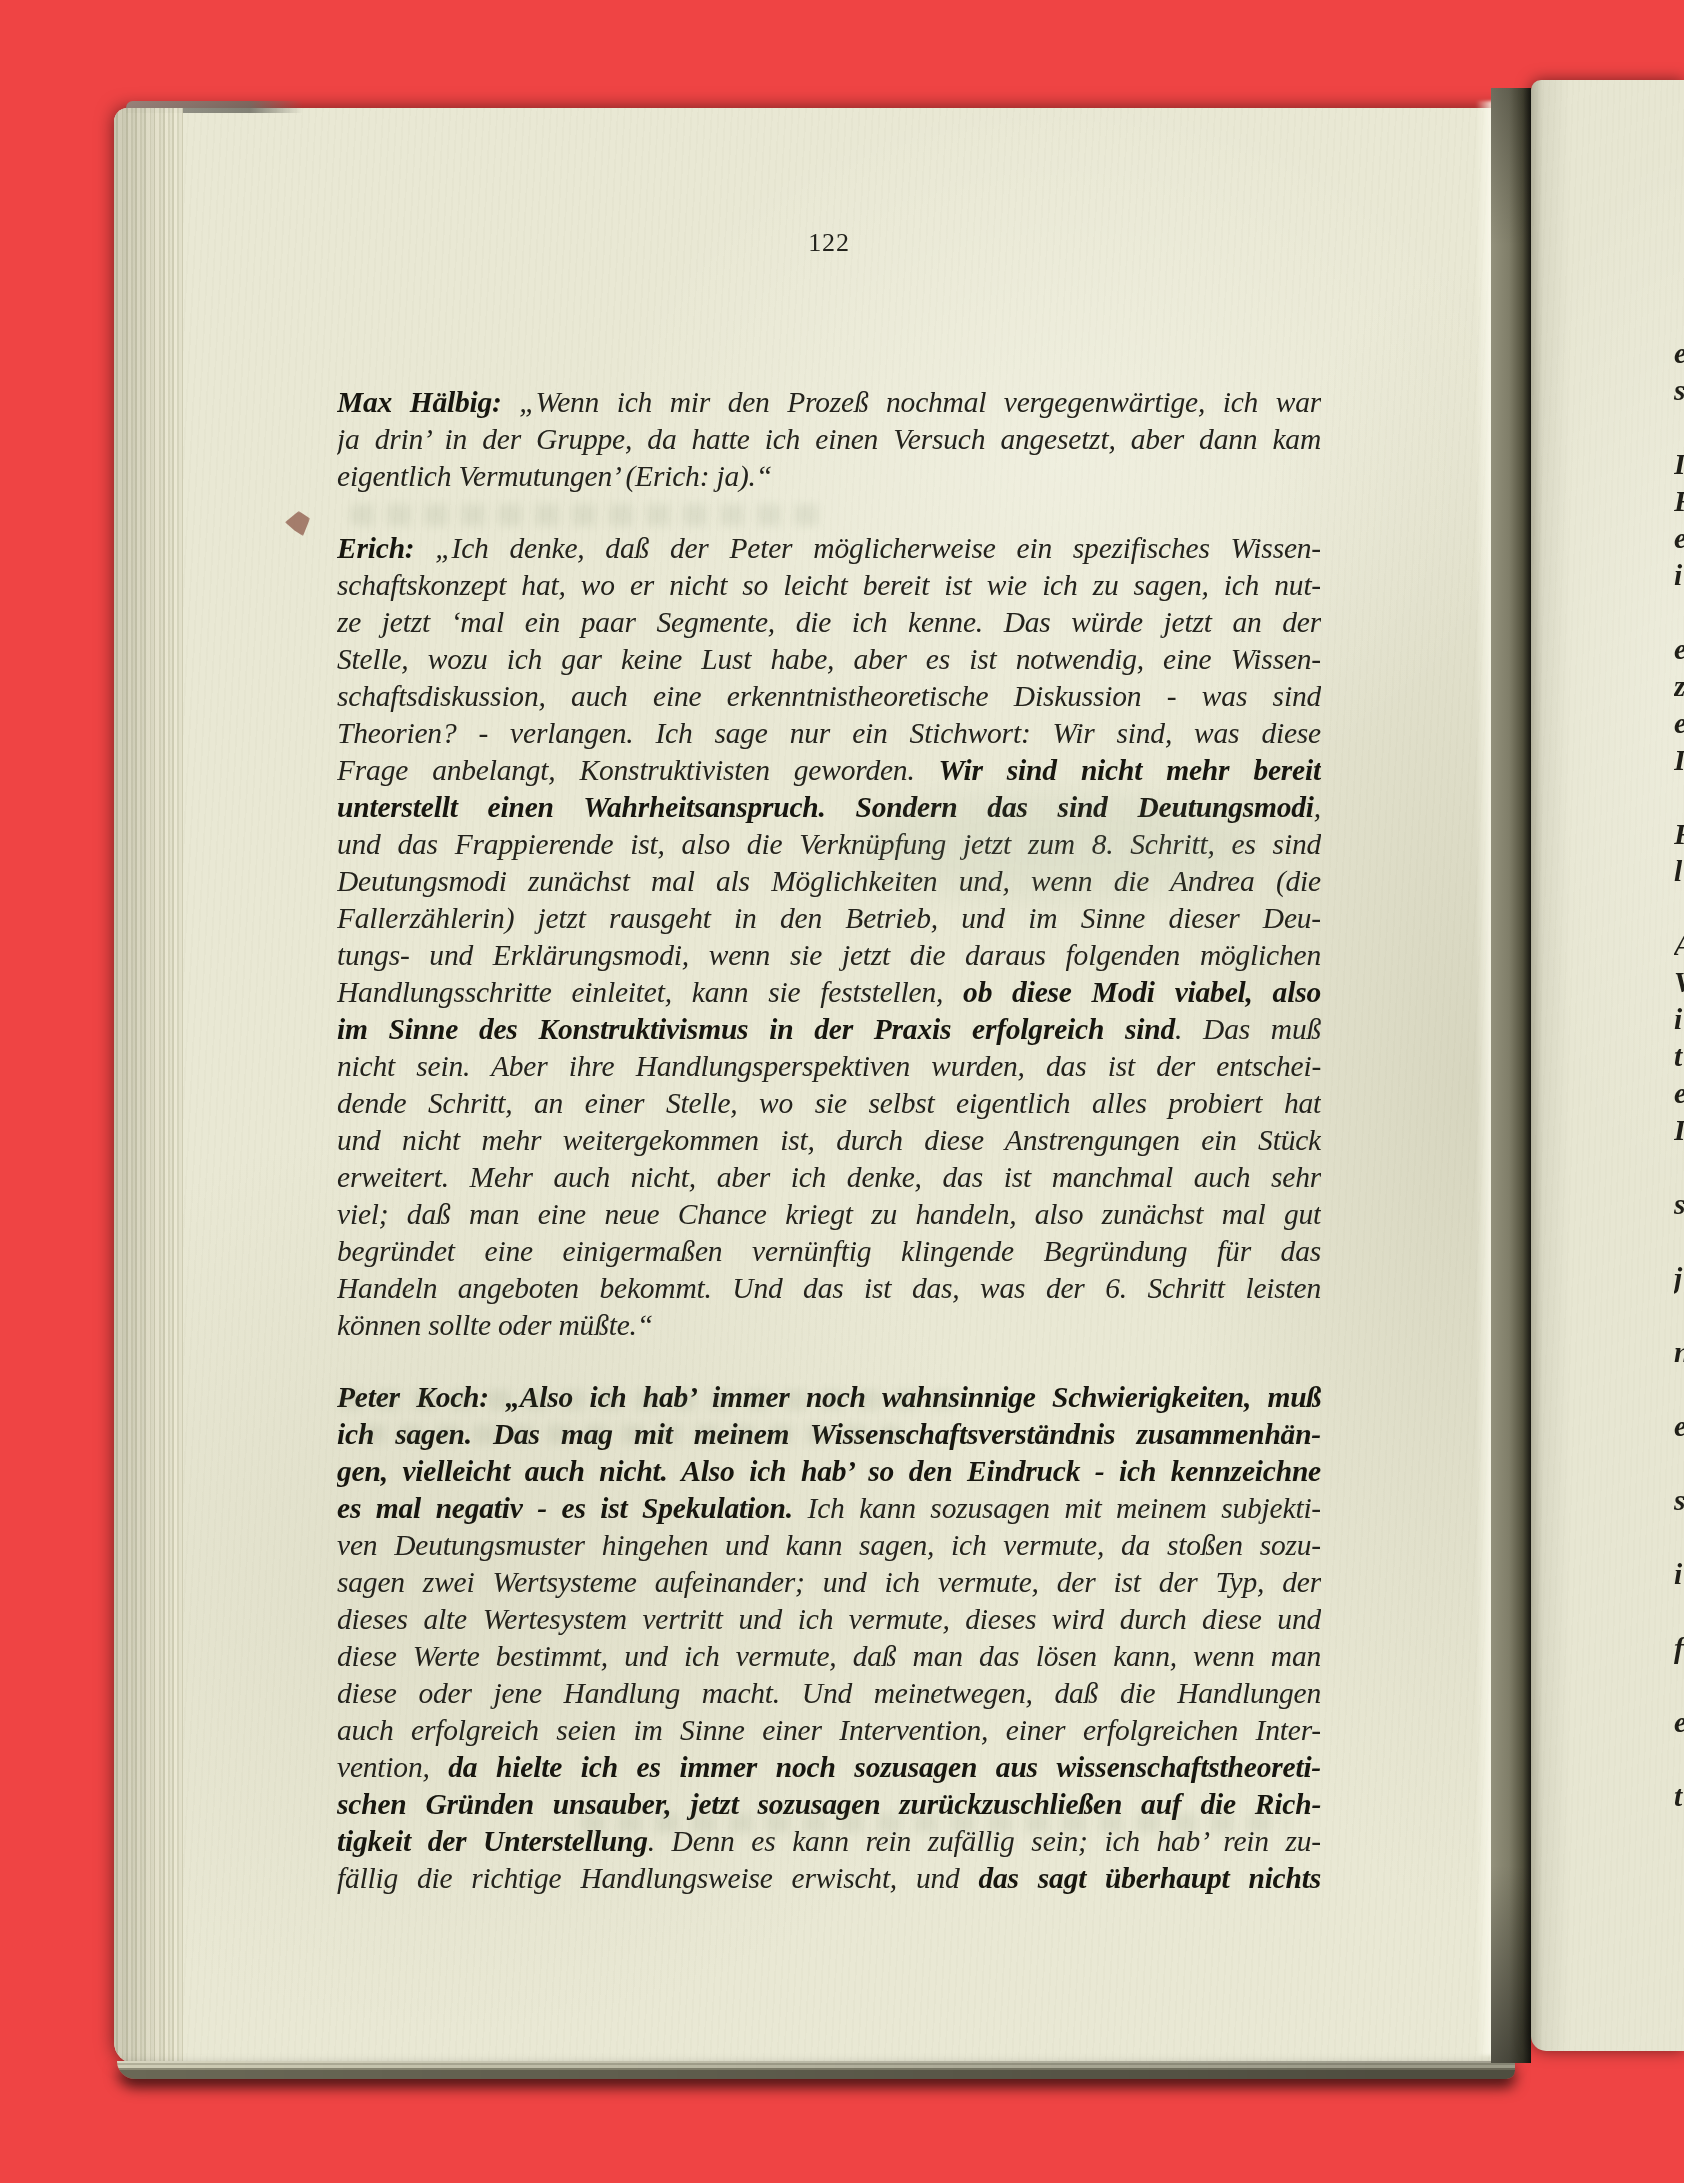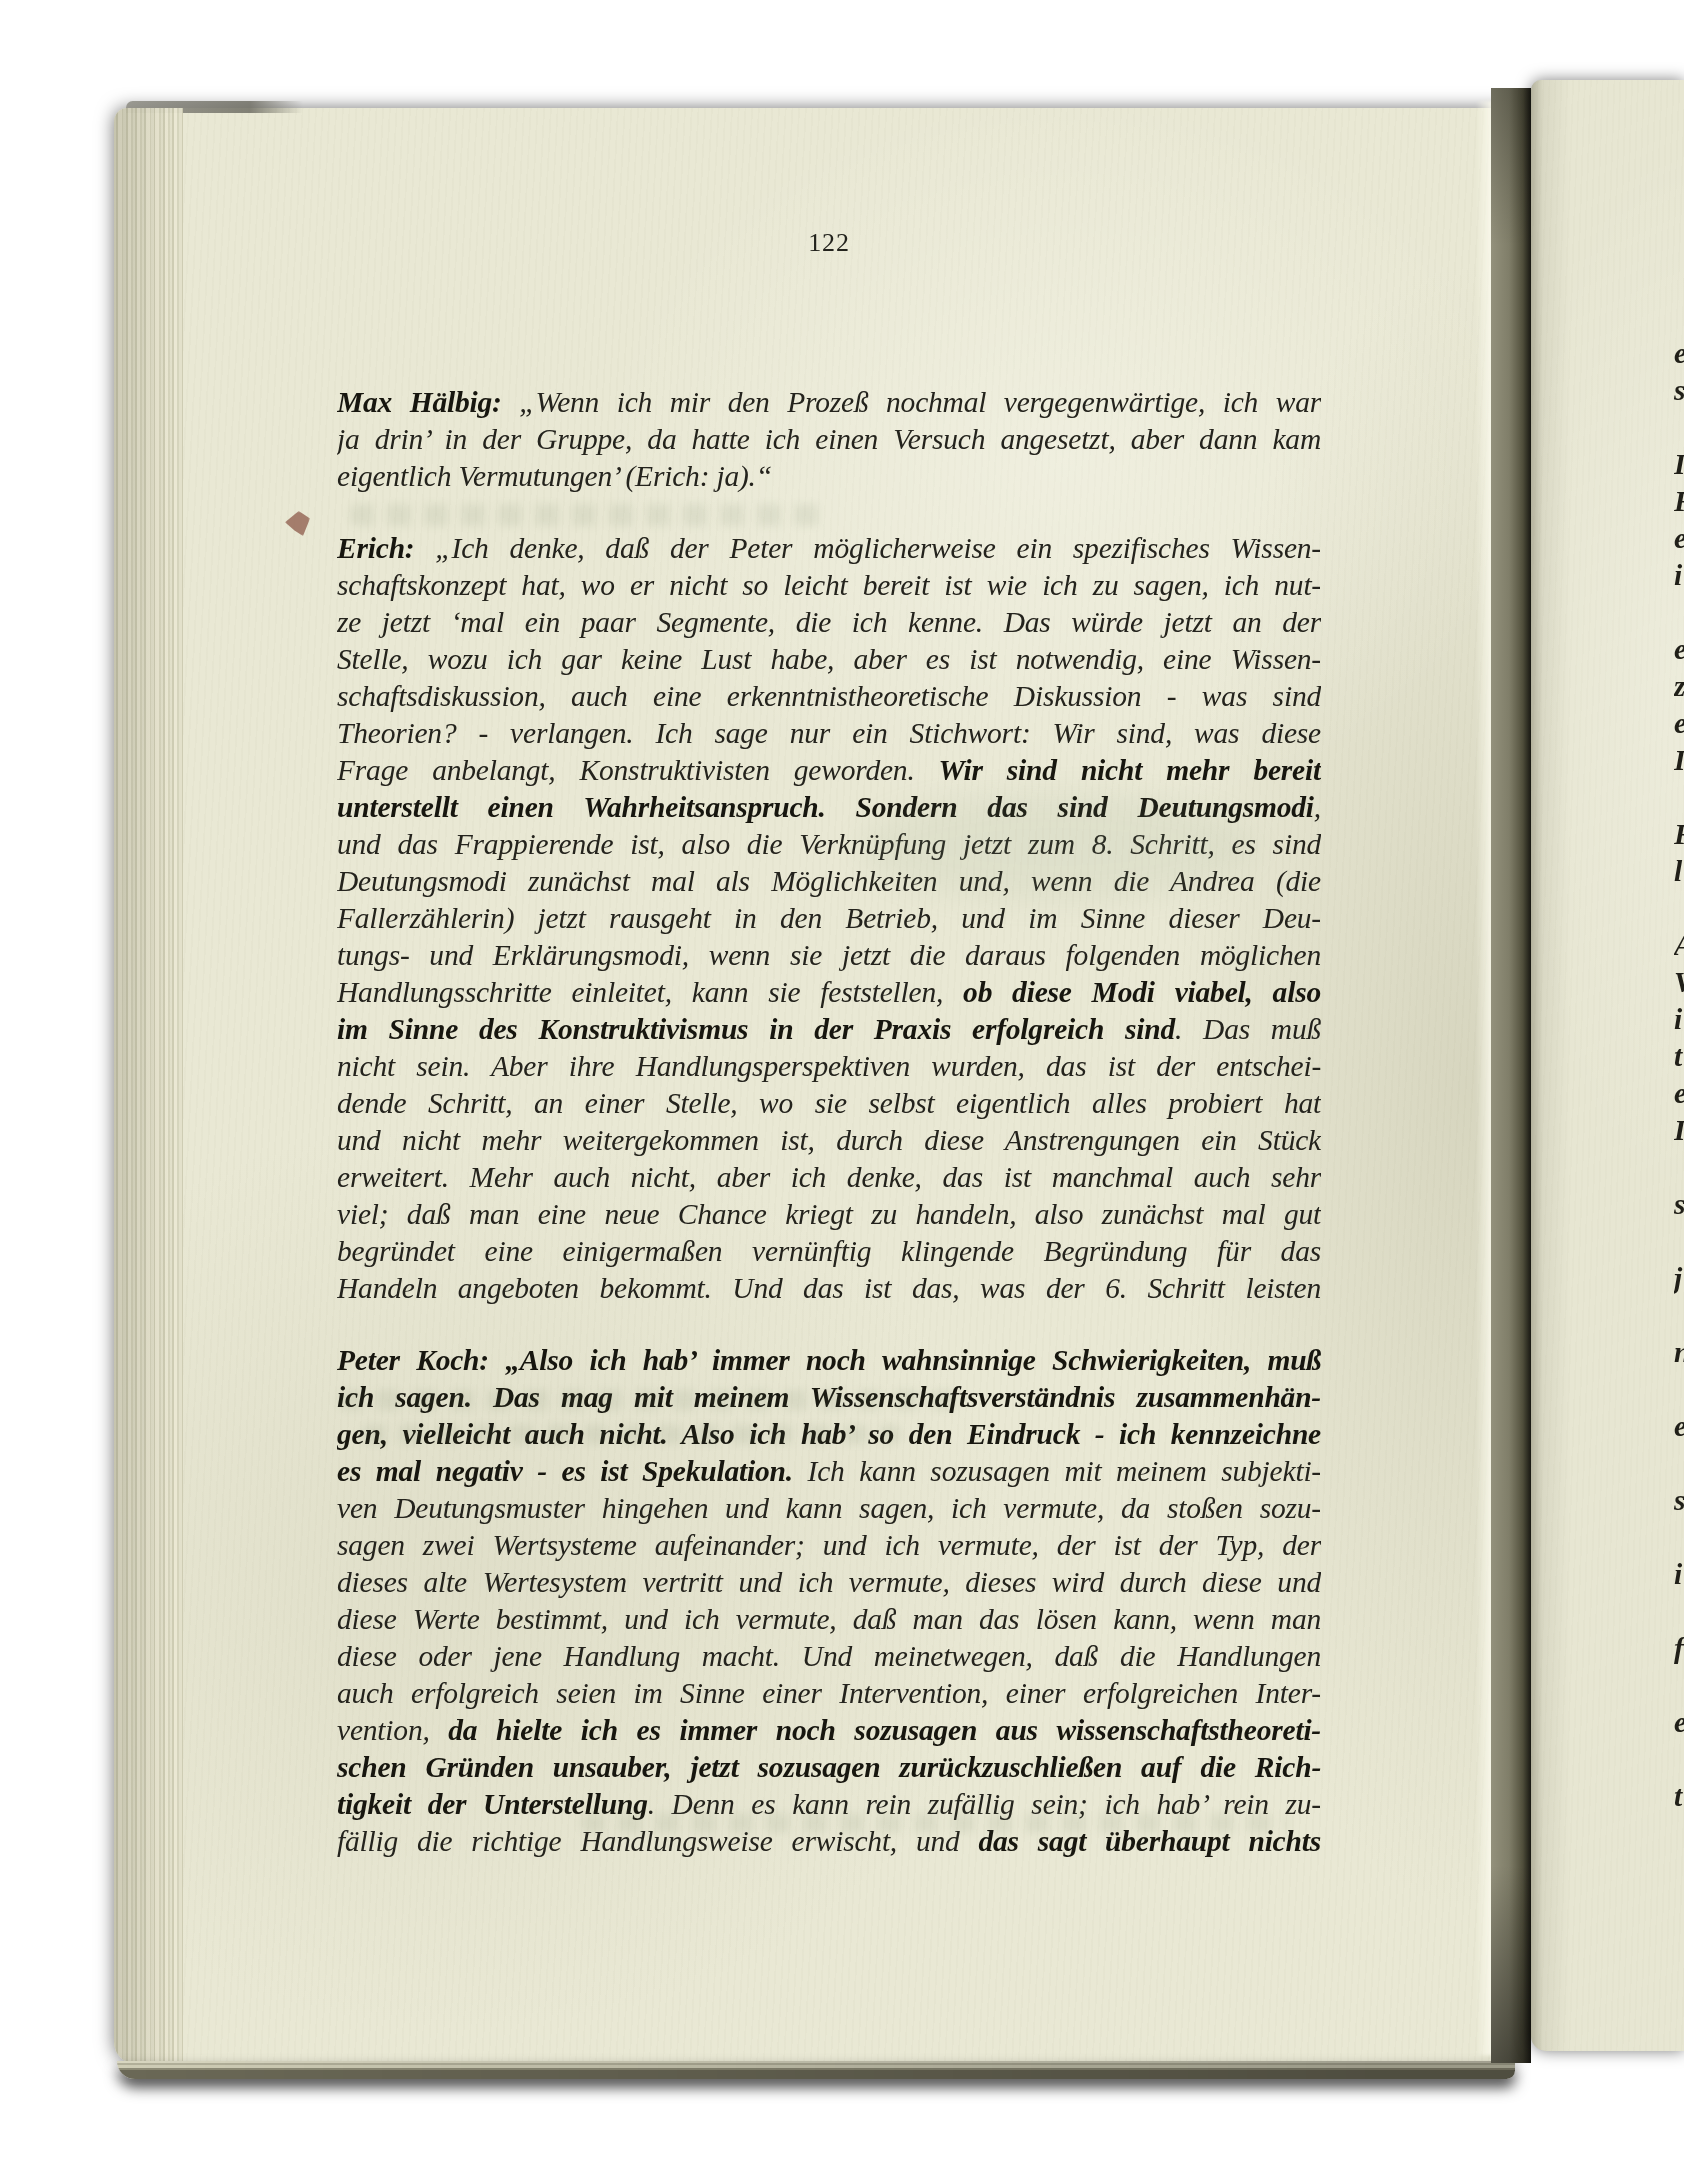--- a/index.html
+++ b/index.html
@@ -1,18 +1,18 @@
 <!DOCTYPE html>
 <html style="--background: #060606; --paper: #e9e8d4; --paper_edge: #cdcbb2; --ink: #24231d; --stain: #8d5a4a;font-size:13.5px"><head>
 <meta charset="utf-8">
 <title>Book scan – page 122</title>
 <style>
   html,body{margin:0;padding:0;background:#060606;}
   #scene{position:relative;width:1685px;height:2183px;overflow:hidden;
-         background:#ffffff;font-family:"Liberation Serif","DejaVu Serif",serif;}
+         background:#ef4444;font-family:"Liberation Serif","DejaVu Serif",serif;}
 
   
   #left-page{position:absolute;left:114px;top:108px;width:1397px;height:1956px;
     background-color:var(--paper,#e9e8d4);
     background-image:
       radial-gradient(ellipse 758px 590px at 68% 18%, rgba(255,255,248,.30), transparent 62%),
       radial-gradient(ellipse 927px 758px at 25% 75%, rgba(186,184,156,.20), transparent 60%),
       radial-gradient(ellipse 421px 1179px at 97% 50%, rgba(160,158,128,.25), transparent 70%),
       repeating-linear-gradient(93deg, rgba(176,174,146,.06) 0 1.7px, transparent 1.7px 6.7px);
     border-radius:13.5px 6.7px 8.4px 22px;
@@ -117,20 +117,21 @@
           <div class="line"><span>tungs- und Erklärungsmodi, wenn sie jetzt die daraus folgenden möglichen</span></div>
           <div class="line"><span>Handlungsschritte einleitet, kann sie feststellen, </span><span class="b">ob diese Modi viabel, also</span></div>
           <div class="line"><span class="b">im Sinne des Konstruktivismus in der Praxis erfolgreich sind</span><span>. Das muß</span></div>
           <div class="line"><span>nicht sein. Aber ihre Handlungsperspektiven wurden, das ist der entschei-</span></div>
           <div class="line"><span>dende Schritt, an einer Stelle, wo sie selbst eigentlich alles probiert hat</span></div>
           <div class="line"><span>und nicht mehr weitergekommen ist, durch diese Anstrengungen ein Stück</span></div>
           <div class="line"><span>erweitert. Mehr auch nicht, aber ich denke, das ist manchmal auch sehr</span></div>
           <div class="line"><span>viel; daß man eine neue Chance kriegt zu handeln, also zunächst mal gut</span></div>
           <div class="line"><span>begründet eine einigermaßen vernünftig klingende Begründung für das</span></div>
           <div class="line"><span>Handeln angeboten bekommt. Und das ist das, was der 6. Schritt leisten</span></div>
+          <div class="line flush"><span>können sollte oder müßte.“</span></div>
         </div>
         <div class="para">
           <div class="line"><span class="b">Peter Koch: „Also ich hab’ immer noch wahnsinnige Schwierigkeiten, muß</span></div>
           <div class="line"><span class="b">ich sagen. Das mag mit meinem Wissenschaftsverständnis zusammenhän-</span></div>
           <div class="line"><span class="b">gen, vielleicht auch nicht. Also ich hab’ so den Eindruck - ich kennzeichne</span></div>
           <div class="line"><span class="b">es mal negativ - es ist Spekulation.</span><span> Ich kann sozusagen mit meinem subjekti-</span></div>
           <div class="line"><span>ven Deutungsmuster hingehen und kann sagen, ich vermute, da stoßen sozu-</span></div>
           <div class="line"><span>sagen zwei Wertsysteme aufeinander; und ich vermute, der ist der Typ, der</span></div>
           <div class="line"><span>dieses alte Wertesystem vertritt und ich vermute, dieses wird durch diese und</span></div>
           <div class="line"><span>diese Werte bestimmt, und ich vermute, daß man das lösen kann, wenn man</span></div>

